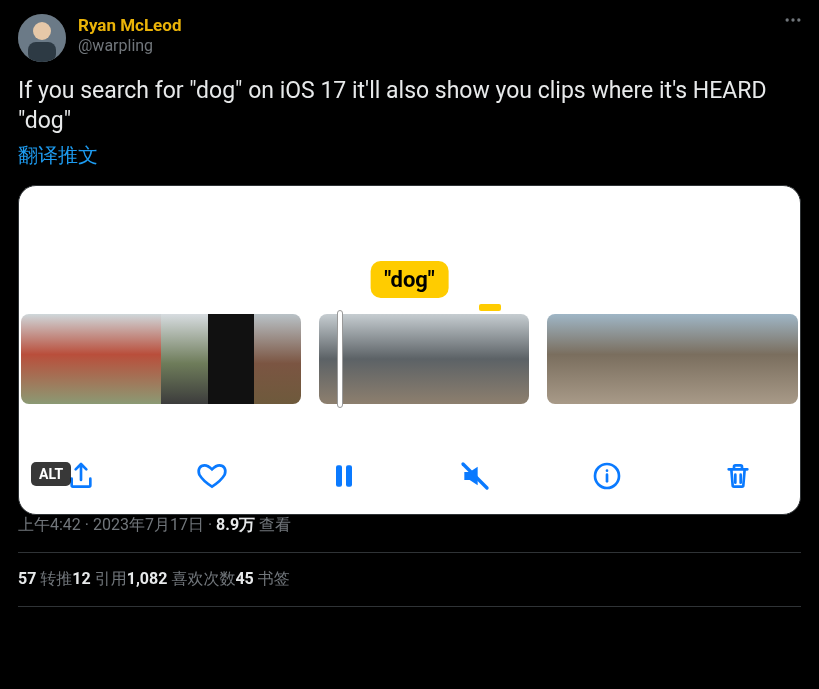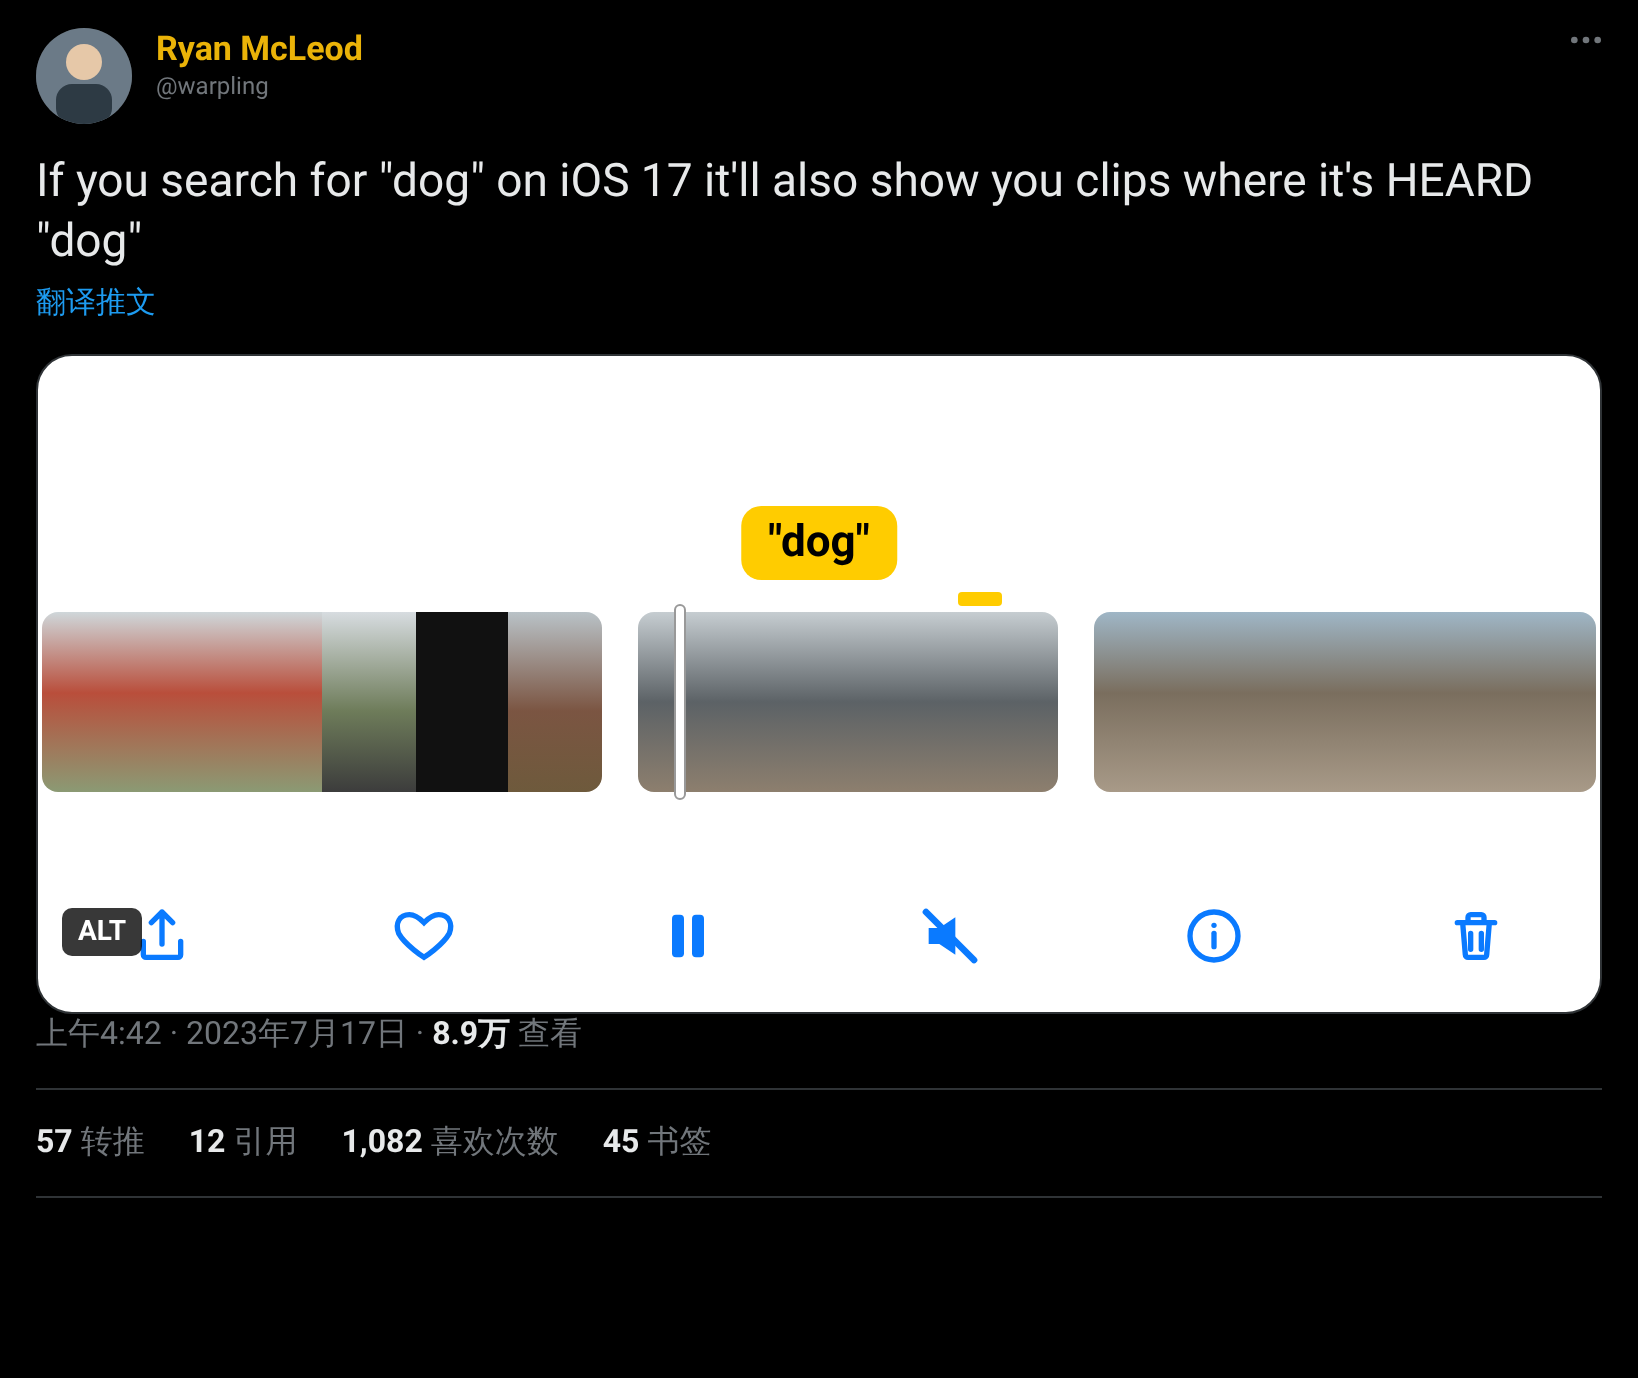--- a/index.html
+++ b/index.html
@@ -24,38 +24,38 @@
     width: 48px;
     height: 48px;
     border-radius: 50%;
     flex-shrink: 0;
     overflow: hidden;
     background: #333;
   }
   .avatar svg { width: 100%; height: 100%; display: block; }
   .names { display: flex; flex-direction: column; line-height: 1.3; }
   .display-name { font-weight: 700; font-size: 17px; color: #eab308; }
-  .handle { font-size: 12px; color: #71767b; }
+  .handle { font-size: 16px; color: #71767b; }
   .more {
     position: absolute;
     top: -4px;
     right: -2px;
     color: #71767b;
     font-size: 20px;
   }
   .body-text {
     margin-top: 14px;
     font-size: 23px;
     line-height: 1.3;
     color: #e7e9ea;
     font-weight: 400;
   }
   .translate {
     color: #1d9bf0;
-    font-size: 15px;
+    font-size: 20px;
     margin-top: 6px;
   }
   .media-card {
     margin-top: 16px;
     background: #fff;
     border-radius: 18px;
     width: 100%;
     height: 330px;
     position: relative;
     overflow: hidden;
@@ -158,21 +158,20 @@
   .meta {
     color: #71767b;
     font-size: 16px;
     margin-top: 0;
     padding-bottom: 16px;
     border-bottom: 1px solid #2f3336;
   }
   .meta b { color: #e7e9ea; font-weight: 700; }
   .stats {
     display: flex;
-    gap: 22px;
     padding: 16px 0;
     color: #71767b;
     font-size: 16px;
     border-bottom: 1px solid #2f3336;
   }
   .stats span b { color: #e7e9ea; font-weight: 700; margin-right: 4px; }
 </style>
 </head>
 <body>
 

